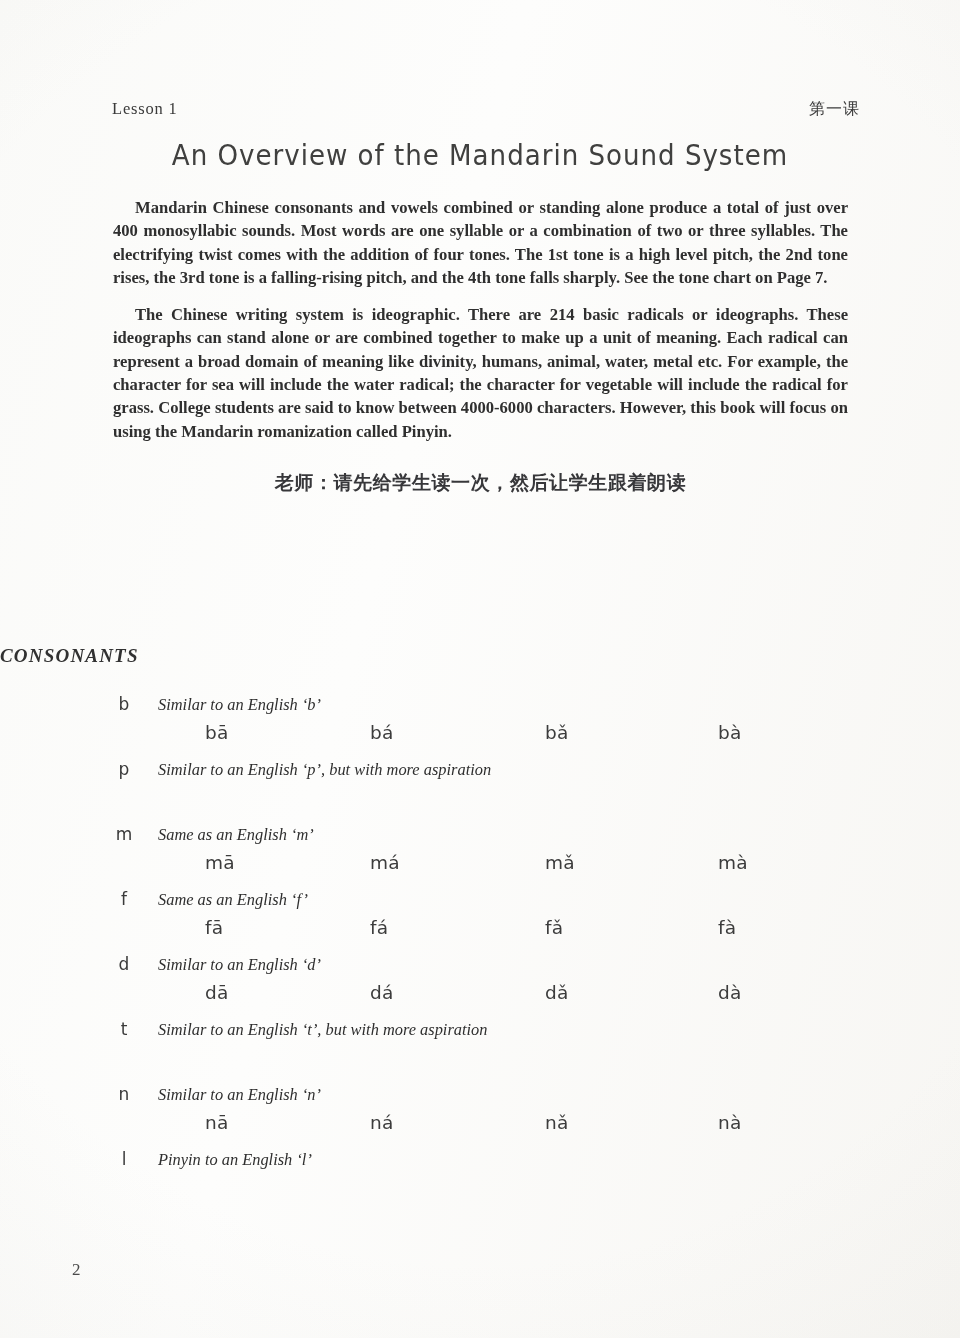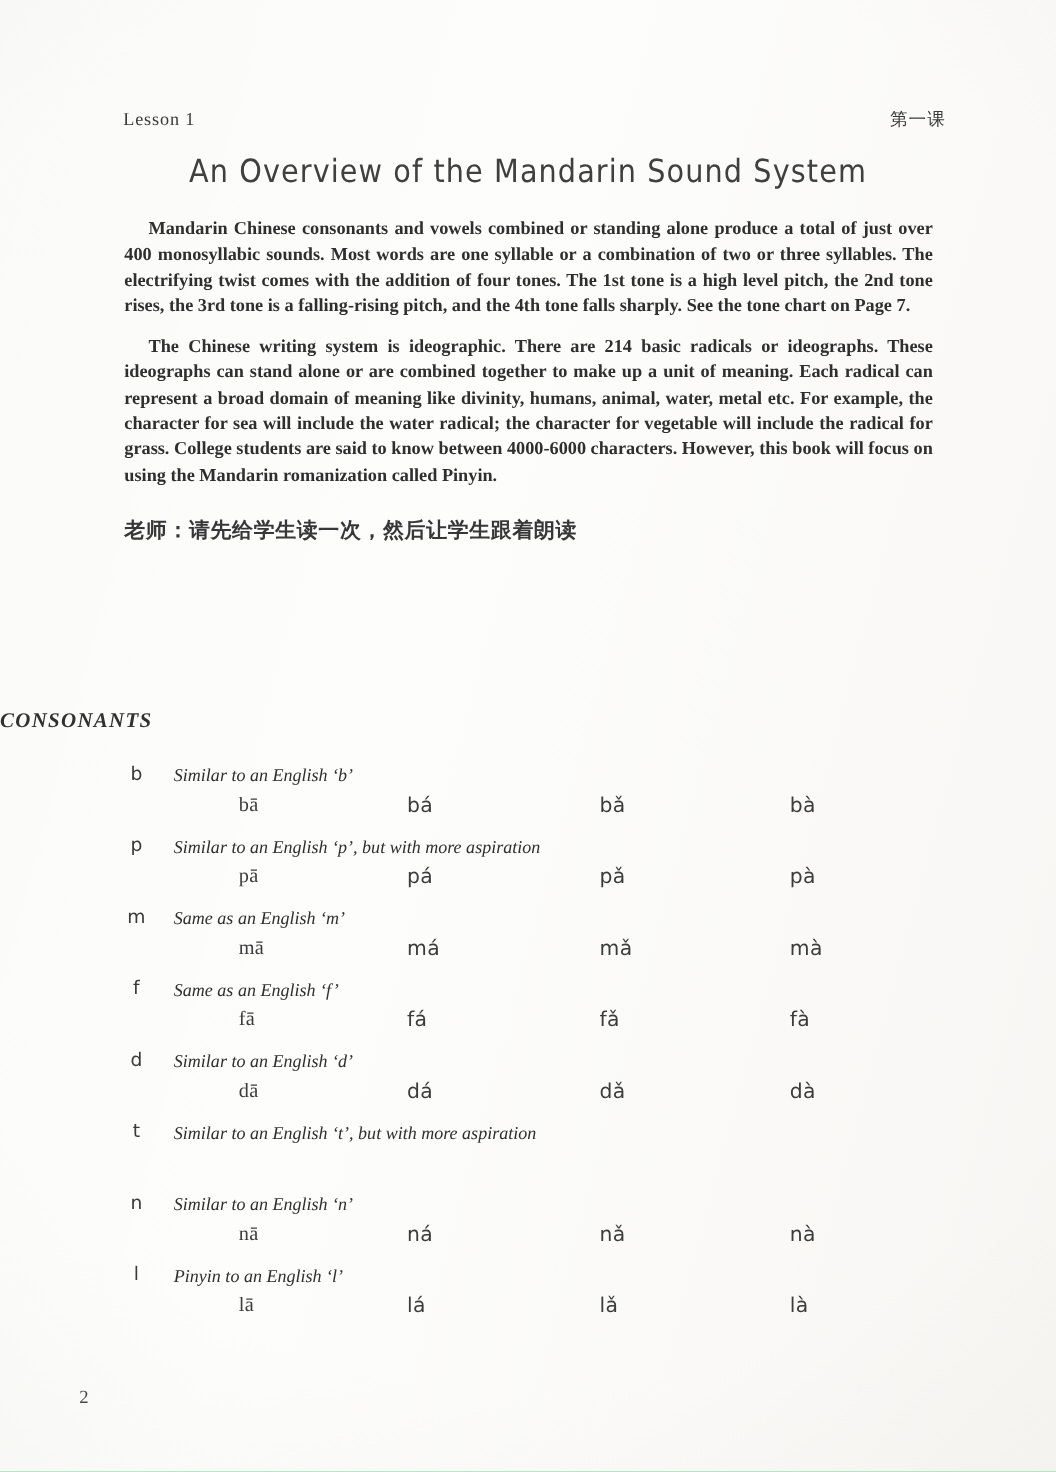--- a/index.html
+++ b/index.html
@@ -7,21 +7,21 @@
     padding: 0;
     background: #ffffff;
   }
   body {
     font-family: "Liberation Serif", serif;
   }
   .page {
     position: relative;
     width: 960px;
     height: 1338px;
-    background: #22c55e;
+    background: #5eead4;
     overflow: hidden;
     color: #2b2b2b;
   }
   
   .page::before {
     content: "";
     position: absolute;
     inset: 0;
     background:
       radial-gradient(ellipse 120% 90% at 50% 45%, rgba(255,255,255,0) 55%, rgba(216,214,208,0.28) 100%),
@@ -84,21 +84,21 @@
     line-height: 23.3px;
     color: #2f2f2f;
     text-align: justify;
     text-indent: 22px;
   }
   p.para.last-left { text-align: left; }
   p.para.gap-top { margin-top: 12px; }
 
   .cn-line {
     margin: 26px 0 0 0;
-    text-align: left;
+    text-align: center;
     font-size: 19px;
     line-height: 28px;
     color: #37373a;
     letter-spacing: 0.6px;
   }
 
   
   .section-head {
     position: absolute;
     top: 645px;
@@ -149,21 +149,21 @@
     height: 30px;
   }
   .tone {
     position: absolute;
     top: 0;
     font-family: "DejaVu Sans", sans-serif;
     font-size: 18.5px;
     color: #3c3c3c;
     letter-spacing: 0.3px;
   }
-  .tone.c1 { left: 217px; font-family: Liberation Serif, serif; }
+  .tone.c1 { left: 205px; }
   .tone.c2 { left: 370px; }
   .tone.c3 { left: 545px; }
   .tone.c4 { left: 718px; }
 
   
   .folio {
     position: absolute;
     left: 72px;
     bottom: 58px;
     font-family: "Liberation Serif", serif;
@@ -200,26 +200,20 @@
         <span class="tone c1">bā</span>
         <span class="tone c2">bá</span>
         <span class="tone c3">bǎ</span>
         <span class="tone c4">bà</span>
       </div>
     </div>
 
     <div class="cons-row">
       <div class="cons-letter">p</div>
       <div class="cons-desc">Similar to an English ‘p’, but with more aspiration</div>
-      <div class="tone-line">
-        <span class="tone c1">pā</span>
-        <span class="tone c2">pá</span>
-        <span class="tone c3">pǎ</span>
-        <span class="tone c4">pà</span>
-      </div>
     </div>
 
     <div class="cons-row">
       <div class="cons-letter">m</div>
       <div class="cons-desc">Same as an English ‘m’</div>
       <div class="tone-line">
         <span class="tone c1">mā</span>
         <span class="tone c2">má</span>
         <span class="tone c3">mǎ</span>
         <span class="tone c4">mà</span>
@@ -260,25 +254,19 @@
         <span class="tone c1">nā</span>
         <span class="tone c2">ná</span>
         <span class="tone c3">nǎ</span>
         <span class="tone c4">nà</span>
       </div>
     </div>
 
     <div class="cons-row">
       <div class="cons-letter">l</div>
       <div class="cons-desc">Pinyin to an English ‘l’</div>
-      <div class="tone-line">
-        <span class="tone c1">lā</span>
-        <span class="tone c2">lá</span>
-        <span class="tone c3">lǎ</span>
-        <span class="tone c4">là</span>
-      </div>
     </div>
 
   </div>
 
   <div class="folio">2</div>
 
 </div>
 
 </body></html>

